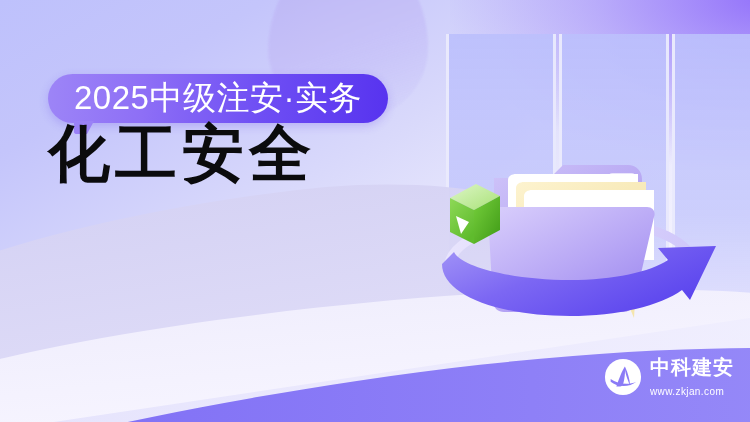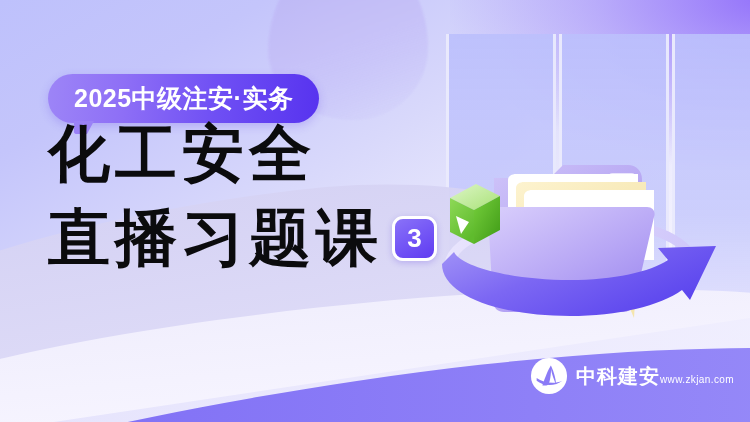--- a/index.html
+++ b/index.html
@@ -80,25 +80,24 @@
   #course-badge {
     position:relative;
     display:inline-flex; align-items:center; justify-content:center;
     height:49px; padding:0 26px;
     border-radius:26px;
     background:linear-gradient(95deg,#9d85f7 0%, #8e6ff6 28%, #6f4ff4 62%, #5733ef 100%);
     box-shadow:0 3px 10px rgba(92,56,230,.22);
   }
   #course-badge-label {
     color:#ffffff;
-    font-size:25px;
+    font-size:33px;
     letter-spacing:.5px;
     white-space:nowrap;
     font-family:"Liberation Sans","DejaVu Sans",sans-serif;
-    font-weight:bold;
   }
   #course-badge-tail {
     position:absolute; left:26px; bottom:-11px;
     width:0; height:0;
     border-left:13px solid #9a81f7;
     border-right:7px solid transparent;
     border-top:13px solid #9a81f7;
     border-bottom:0;
     border-bottom-left-radius:3px;
   }
@@ -149,21 +148,21 @@
   
   #illustration { position:absolute; left:432px; top:118px; width:300px; height:220px; }
   #illustration svg { display:block; width:300px; height:220px; }
 
   
   #brand-logo {
     position:absolute; right:16px; top:357px;
     display:flex; align-items:center; gap:8px;
   }
   #brand-mark { width:38px; height:38px; flex:0 0 auto; }
-  #brand-text { display:flex; flex-direction:row; justify-content:flex-end; }
+  #brand-text { display:flex; flex-direction:column; justify-content:flex-end; }
   #brand-name {
     color:#ffffff; font-size:20px; font-weight:bold;
     letter-spacing:1px; line-height:1.05;
     font-family:"Liberation Sans","DejaVu Sans",sans-serif;
   }
   #brand-url {
     color:#ffffff; font-size:10px; letter-spacing:.4px;
     margin-top:9px; line-height:1;
     font-family:"Liberation Sans","DejaVu Sans",sans-serif;
   }
@@ -254,26 +253,20 @@
     <div id="course-badge">
       <span id="course-badge-label">2025中级注安·实务</span>
       <span id="course-badge-tail"></span>
     </div>
 
     <div class="title-line" id="title-line-1">
       <span id="title-highlight"></span>
       <span>化工安全</span>
     </div>
 
-    <div class="title-line" id="title-line-2">
-      <span>直播习题课</span>
-      <span id="episode-badge">
-        <span id="episode-badge-number">3</span>
-      </span>
-    </div>
 
   </div>
 
   <div id="brand-logo">
     <svg id="brand-mark" viewBox="0 0 40 40">
       <circle cx="20" cy="20" r="19" fill="#ffffff"></circle>
       <path d="M13 30 C17 18, 20 12, 22 9 C22.5 13, 22 20, 20.5 26 C19.8 28.5, 18.5 30, 17 30 Z" fill="#8b7bf6"></path>
       <path d="M22 9 C25 15, 27 22, 27.5 29 C25.5 25, 23 18, 22 12 Z" fill="#8b7bf6"></path>
       <path d="M7 22 C14 27, 25 29, 34 25 C27 31, 14 31, 7 25 Z" fill="#8b7bf6"></path>
     </svg>

